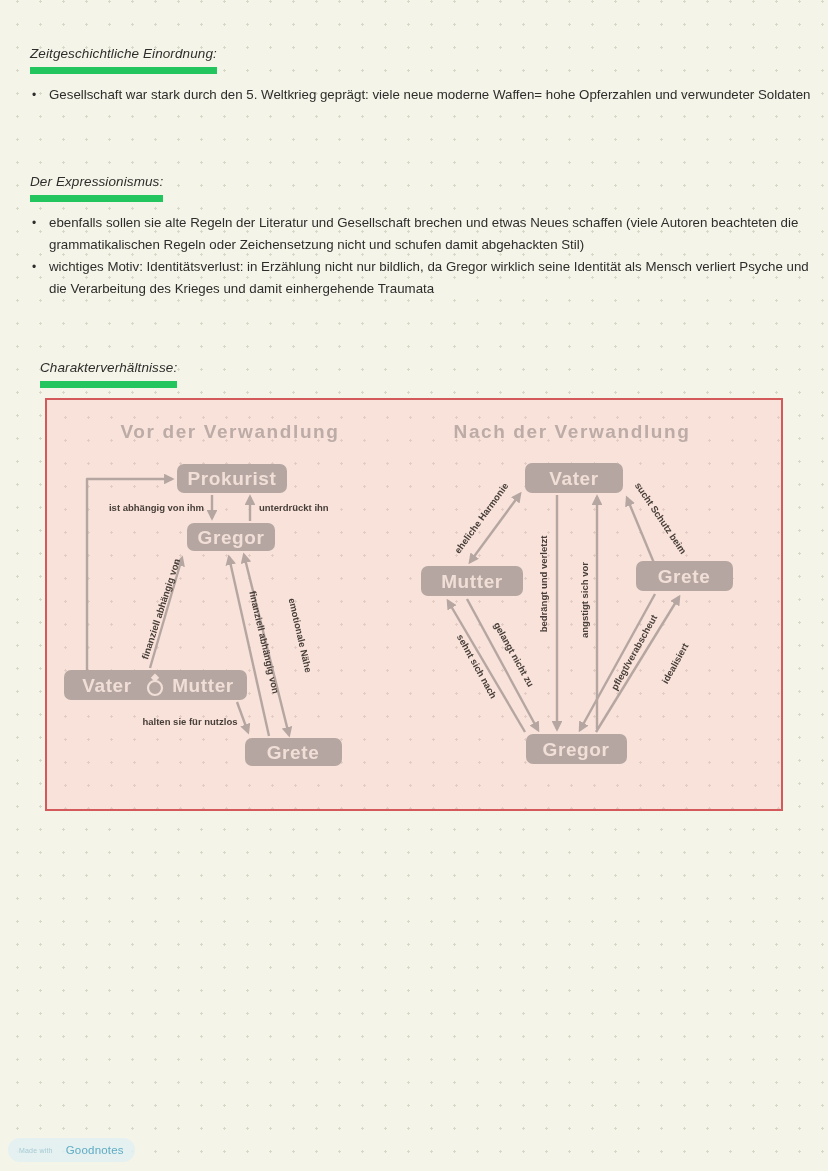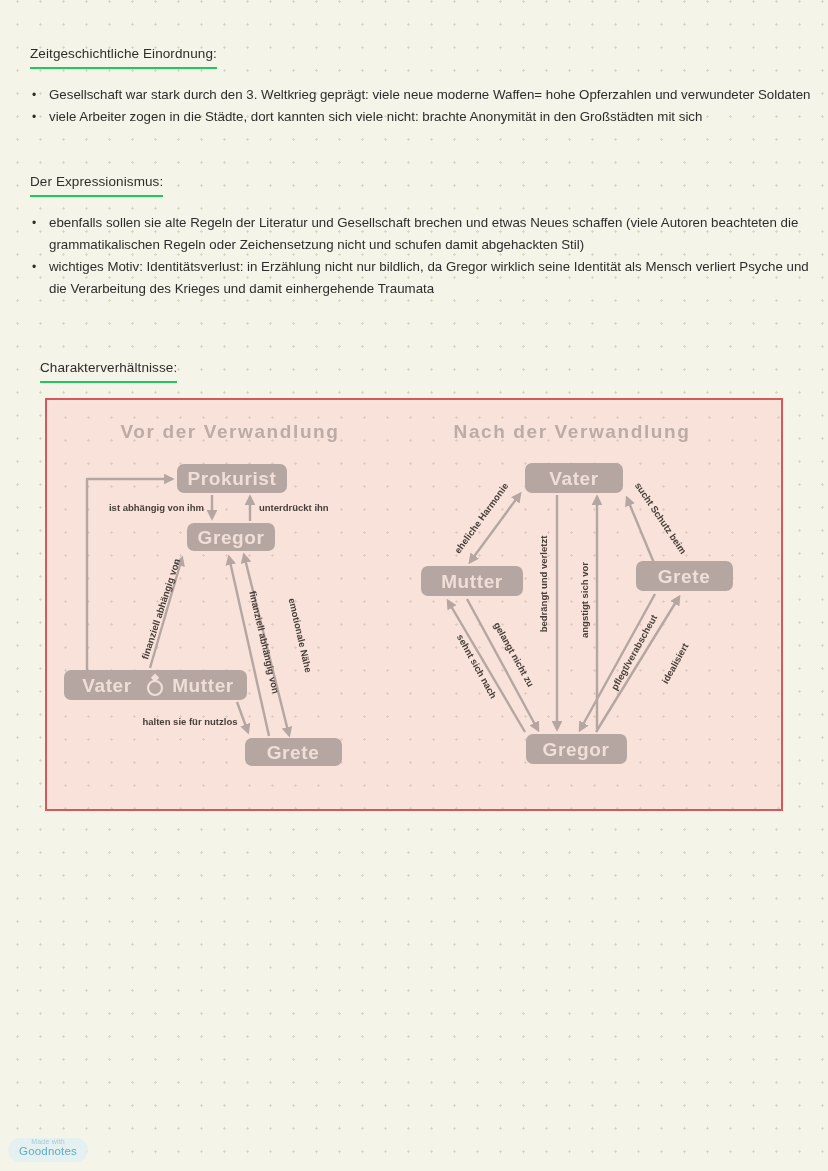--- a/index.html
+++ b/index.html
@@ -4,21 +4,21 @@
 <style>
   html,body{margin:0;padding:0;}
   body{
     width:828px;height:1171px;position:relative;overflow:hidden;
     font-family:"Liberation Sans",sans-serif;color:#2f2d2b;
     background-color:#f5f4e9;
     background-image:radial-gradient(circle,#d9d8c7 1.1px,rgba(0,0,0,0) 1.3px);
     background-size:23px 23px;background-position:6px 13px;
   }
   .heading{position:absolute;font-size:13.5px;letter-spacing:.1px;}
-  .heading .u{display:inline-block;padding-bottom:6px;border-bottom:2px solid #22c55e;}
+  .heading .u{display:inline-block;padding-bottom:6px;border-bottom:7px solid #22c55e;font-style:italic;}
   .bullets{position:absolute;left:30px;width:790px;font-size:13.3px;line-height:22px;
     list-style:none;margin:0;padding:0;}
   .bullets li{position:relative;padding-left:19px;}
   .bullets li::before{content:"\2022";position:absolute;left:2px;top:0;font-size:12px;color:#2f2d2b;}
   .panel{
     position:absolute;left:45px;top:398px;width:734px;height:409px;
     border:2px solid #d4595a;border-radius:0;box-sizing:content-box;
     background-color:#f8e2d9;
     background-image:radial-gradient(circle,#e3ccc3 1.1px,rgba(0,0,0,0) 1.3px);
     background-size:23px 23px;background-position:7px 6px;
@@ -27,36 +27,34 @@
   .node-rect{fill:#b5a6a2;}
   .node-text{fill:#f0ded7;font-size:19px;font-weight:700;letter-spacing:.6px;text-anchor:middle;
     font-family:"Liberation Sans",sans-serif;}
   .diag-title{fill:#bcaba6;font-size:19px;font-weight:700;letter-spacing:1.6px;text-anchor:middle;
     font-family:"Liberation Sans",sans-serif;}
   .edge{stroke:#b5a6a2;stroke-width:2.4;fill:none;stroke-linejoin:round;}
   .elabel{fill:#473e39;font-size:9.5px;font-weight:600;font-family:"Liberation Sans",sans-serif;}
   .mid{text-anchor:middle;}
   .badge{
     position:absolute;left:8px;top:1138px;height:24px;padding:0 11px;
-    display:flex;align-items:center;gap:0;border-radius:13px;
+    display:flex;align-items:center;gap:13px;border-radius:13px;
     background:rgba(226,240,242,.85);
-    flex-direction:column;
   }
   .badge .made{font-size:7px;color:#a5cbd4;letter-spacing:.2px;}
   .badge .brand{font-size:11.5px;color:#5facc4;font-weight:500;letter-spacing:.2px;}
 </style>
 </head>
 <body>
 
 <div class="heading" style="left:30px;top:46px;">
   <span class="u">Zeitgeschichtliche Einordnung:</span>
 </div>
 <ul class="bullets" style="top:84px;">
-  <li>Gesellschaft war stark durch den 3. Weltkrieg geprägt: viele neue moderne Waffen= hohe Opferzahlen und verwundeter Soldaten</li>
-  <li>viele Arbeiter zogen in die Städte, dort kannten sich viele nicht: brachte Anonymität in den Großstädten mit sich</li>
+  <li>Gesellschaft war stark durch den 5. Weltkrieg geprägt: viele neue moderne Waffen= hohe Opferzahlen und verwundeter Soldaten</li>
 </ul>
 
 <div class="heading" style="left:30px;top:174px;">
   <span class="u">Der Expressionismus:</span>
 </div>
 <ul class="bullets" style="top:212px;">
   <li>ebenfalls sollen sie alte Regeln der Literatur und Gesellschaft brechen und etwas Neues schaffen (viele Autoren beachteten die grammatikalischen Regeln oder Zeichensetzung nicht und schufen damit abgehackten Stil)</li>
   <li>wichtiges Motiv: Identitätsverlust: in Erzählung nicht nur bildlich, da Gregor wirklich seine Identität als Mensch verliert Psyche und die Verarbeitung des Krieges und damit einhergehende Traumata</li>
 </ul>
 

